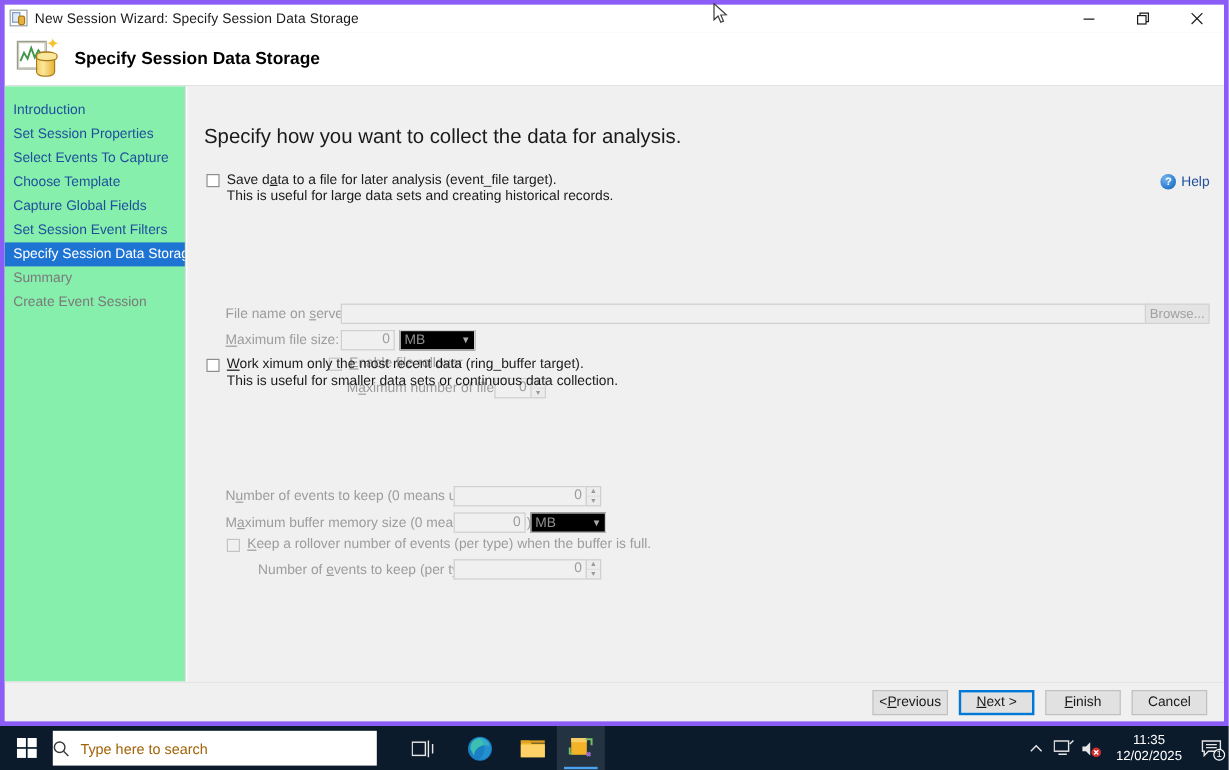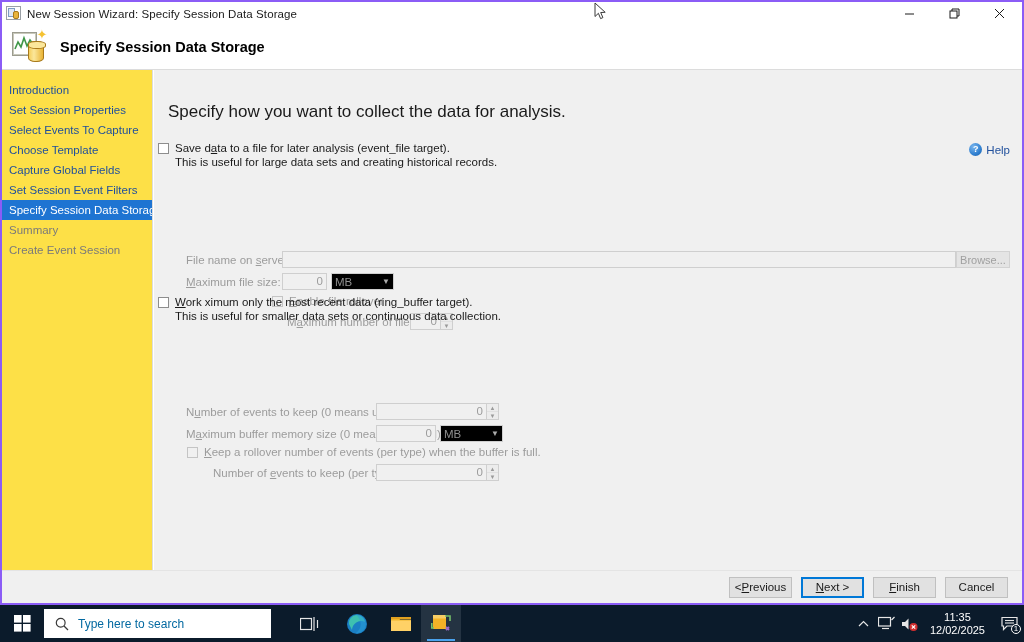--- a/index.html
+++ b/index.html
@@ -10,21 +10,21 @@
     font-family: "Liberation Sans", sans-serif;
     background: #ffffff;
   }
   body { position: relative; }
 
   
   #window {
     position: absolute; left: 0; top: 0;
     width: 1024px; height: 605px;
     background: #f0f0f0;
-    border: 2px solid #8b5cf6;
+    border: 4px solid #8b5cf6;
     display: flex; flex-direction: column;
   }
 
   
   #titlebar {
     height: 23px; min-height: 23px;
     background: #ffffff;
     display: flex; align-items: center;
     position: relative;
   }
@@ -98,21 +98,21 @@
   #banner-title {
     font-size: 14.5px; font-weight: bold; color: #000000;
   }
 
   
   #body-split { flex: 1; display: flex; background: #f0f0f0; min-height: 0; }
 
   
   #sidebar {
     width: 151px; min-width: 151px;
-    background: #fde047;
+    background: #86efac;
     border-right: 1px solid #dcdcdc;
     padding-top: 10px;
   }
   .nav-item {
     height: 20px; line-height: 20px;
     padding-left: 7px;
     font-size: 11.5px;
     color: #1f4f9c;
     white-space: nowrap;
     overflow: hidden;
@@ -139,21 +139,21 @@
     color: #ffffff; font-size: 9px; font-weight: bold;
     display: flex; align-items: center; justify-content: center;
     line-height: 1;
   }
 
   #intro-text {
     position: absolute; left: 14px; top: 32px;
     font-size: 17px; color: #1a1a1a;
   }
 
-  .section { position: absolute; left: 4px; }
+  .section { position: absolute; left: 16px; }
   .chk-row { display: flex; align-items: flex-start; }
   .checkbox {
     width: 11px; height: 11px; flex: none;
     background: #ffffff; border: 1px solid #8d8d8d;
     margin-top: 2px; margin-right: 6px;
   }
   .checkbox.disabled { background: #f0f0f0; border-color: #c4c4c4; }
   .chk-labels { font-size: 11.5px; color: #1a1a1a; line-height: 14px; }
   .chk-labels .l2 { display: block; }
 
@@ -228,24 +228,23 @@
     position: absolute; left: 0; bottom: 0;
     width: 1024px; height: 37px;
     background: #0b1b2b;
     display: flex; align-items: center;
   }
   #start-btn {
     width: 44px; height: 37px;
     display: flex; align-items: center; justify-content: center;
   }
   #search-box {
-    width: 227px; height: 29px; background: #ffffff;
+    width: 270px; height: 29px; background: #ffffff;
     display: flex; align-items: center; gap: 9px;
-    padding-left: 11px;
-    font-size: 12px; color: #0369a1;
+    font-size: 12px; color: #a16207;
   }
   .tb-icon {
     width: 40px; height: 37px;
     display: flex; align-items: center; justify-content: center;
     position: relative;
   }
   .tb-icon.active { background: #243342; }
   .tb-icon.active:after {
     content: ""; position: absolute; left: 6px; right: 6px; bottom: 1px;
     height: 2px; background: #4aa3ee;

